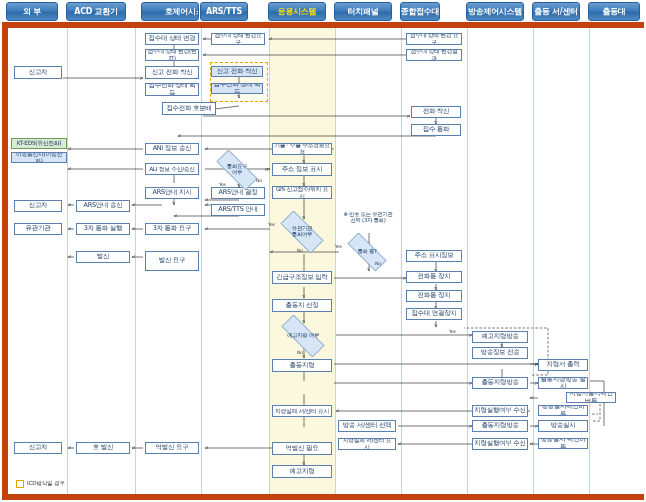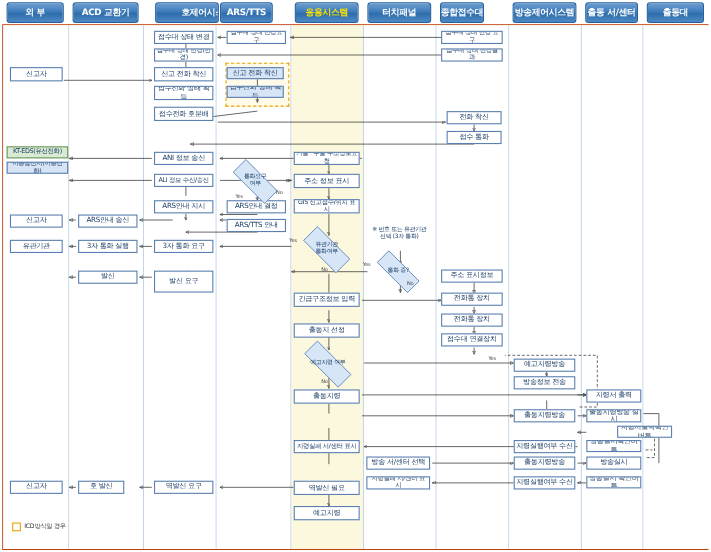--- a/index.html
+++ b/index.html
@@ -12,21 +12,21 @@
     position: relative;
     width: 646px; height: 502px;
     background: #ffffff;
     overflow: hidden;
   }
   
   .frame {
     position: absolute;
     left: 2px; top: 22px;
     width: 642px; height: 478px;
-    border: 1px solid #c2410c;
+    border: 6px solid #c2410c;
     background: #ffffff;
   }
   
   .lane {
     position: absolute;
     top: 0; bottom: 0;
     border-right: 1px solid #c3d4e8;
     background: #ffffff;
   }
   .lane.highlight { background: #fbf8dd; }
@@ -297,21 +297,21 @@
         <div class="node" style="left: 137px; top: 5px; width: 54px; height: 12px;">접수대 상태 변경</div>
         <div class="node sm" style="left: 203px; top: 5px; width: 54px; height: 12px;">접수대 상태 변경요구</div>
         <div class="node sm" style="left: 398px; top: 5px; width: 56px; height: 12px;">접수대 상태 변경 요구</div>
         <div class="node sm" style="left: 137px; top: 21px; width: 54px; height: 12px;">접수대 상태 변경(변경)</div>
         <div class="node sm" style="left: 398px; top: 21px; width: 56px; height: 12px;">접수대 상태 변경결과</div>
         <div class="node" style="left: 6px; top: 38px; width: 48px; height: 13px;">신고자</div>
         <div class="node" style="left: 137px; top: 38px; width: 54px; height: 13px;">신고 전화 착신</div>
         <div class="node blue" style="left: 203px; top: 38px; width: 52px; height: 11px;">신고 전화 착신</div>
         <div class="node" style="left: 137px; top: 55px; width: 54px; height: 13px;">접수전화 상태 획득</div>
         <div class="node blue" style="left: 203px; top: 55px; width: 52px; height: 11px;">접수전화 상태 획득</div>
-        <div class="node" style="left: 137px; top: 74px; width: 54px; height: 13px;">접수전화 호분배</div>
+        <div class="node" style="left: 154px; top: 74px; width: 54px; height: 13px;">접수전화 호분배</div>
         <div class="node" style="left: 403px; top: 78px; width: 50px; height: 12px;">전화 착신</div>
         <div class="node" style="left: 403px; top: 96px; width: 50px; height: 12px;">접수 통화</div>
         <div class="node sm green" style="left: 3px; top: 110px; width: 56px; height: 11px;">KT-EDS(유선전화)</div>
         <div class="node sm blue" style="left: 3px; top: 124px; width: 56px; height: 11px;">이동통신사(이동전화)</div>
         <div class="node" style="left: 137px; top: 115px; width: 54px; height: 12px;">ANI 정보 송신</div>
         <div class="node sm" style="left: 264px; top: 115px; width: 60px; height: 12px;">기출 · 수출 주소정보요청</div>
         <div class="node sm" style="left: 137px; top: 135px; width: 54px; height: 12px;">ALI 정보 수신/송신</div>
         <div class="node" style="left: 264px; top: 135px; width: 60px; height: 13px;">주소 정보 표시</div>
         <div class="node" style="left: 137px; top: 159px; width: 54px; height: 12px;">ARS안내 지시</div>
         <div class="node" style="left: 203px; top: 159px; width: 54px; height: 12px;">ARS안내 결정</div>
@@ -340,21 +340,21 @@
         <div class="node sm" style="left: 264px; top: 377px; width: 60px; height: 12px;">지령실패 서/센터 표시</div>
         <div class="node" style="left: 464px; top: 377px; width: 56px; height: 12px;">지령실행여부 수신</div>
         <div class="node" style="left: 530px; top: 377px; width: 50px; height: 11px;">방송실시확인버튼</div>
         <div class="node" style="left: 330px; top: 392px; width: 58px; height: 12px;">방송 서/센터 선택</div>
         <div class="node" style="left: 464px; top: 392px; width: 56px; height: 12px;">출동지령방송</div>
         <div class="node" style="left: 530px; top: 392px; width: 50px; height: 12px;">방송실시</div>
         <div class="node sm" style="left: 330px; top: 410px; width: 58px; height: 12px;">지령실패 서/센터 표시</div>
         <div class="node" style="left: 464px; top: 410px; width: 56px; height: 12px;">지령실행여부 수신</div>
         <div class="node" style="left: 530px; top: 410px; width: 50px; height: 11px;">방송실시 확인버튼</div>
         <div class="node" style="left: 6px; top: 414px; width: 48px; height: 12px;">신고자</div>
-        <div class="node" style="left: 68px; top: 414px; width: 42px; height: 12px;">호 발신</div>
+        <div class="node" style="left: 68px; top: 414px; width: 54px; height: 12px;">호 발신</div>
         <div class="node" style="left: 137px; top: 414px; width: 54px; height: 12px;">역발신 요구</div>
         <div class="node" style="left: 264px; top: 414px; width: 60px; height: 13px;">역발신 필요</div>
         <div class="node" style="left: 264px; top: 437px; width: 60px; height: 13px;">예고지령</div>
       </div>
     <div id="decisions">
         <div class="dia" style="left: 200px; top: 130px; width: 58px; height: 24px;">
           <div class="shape"></div>
           <div class="txt">통화요구
 여부</div>
         </div>

